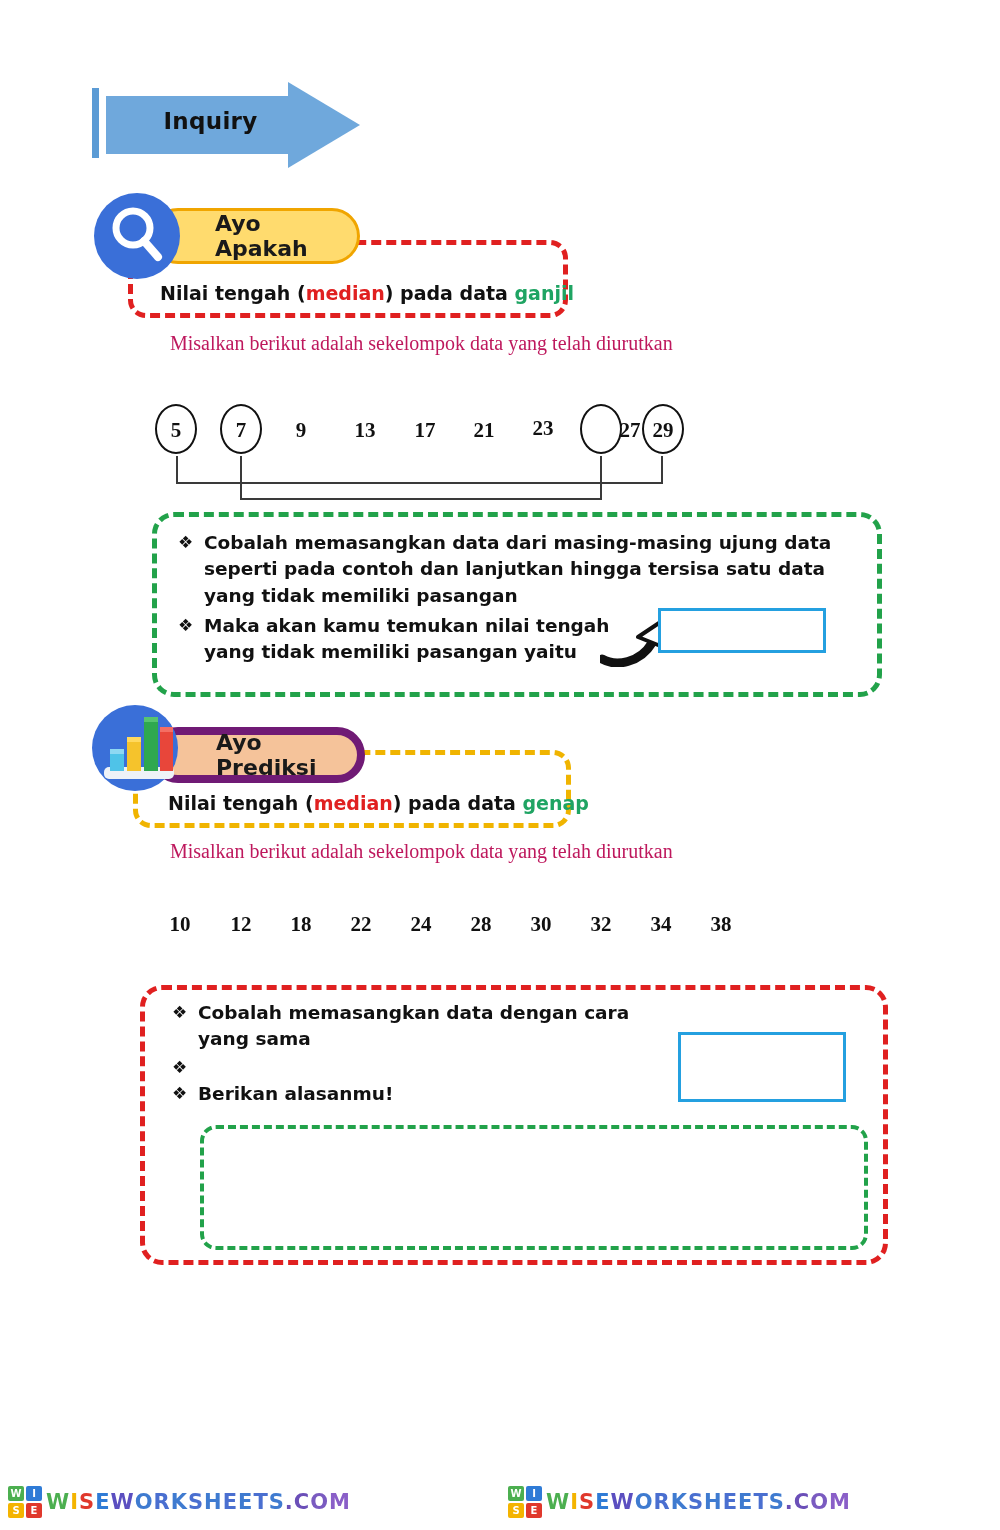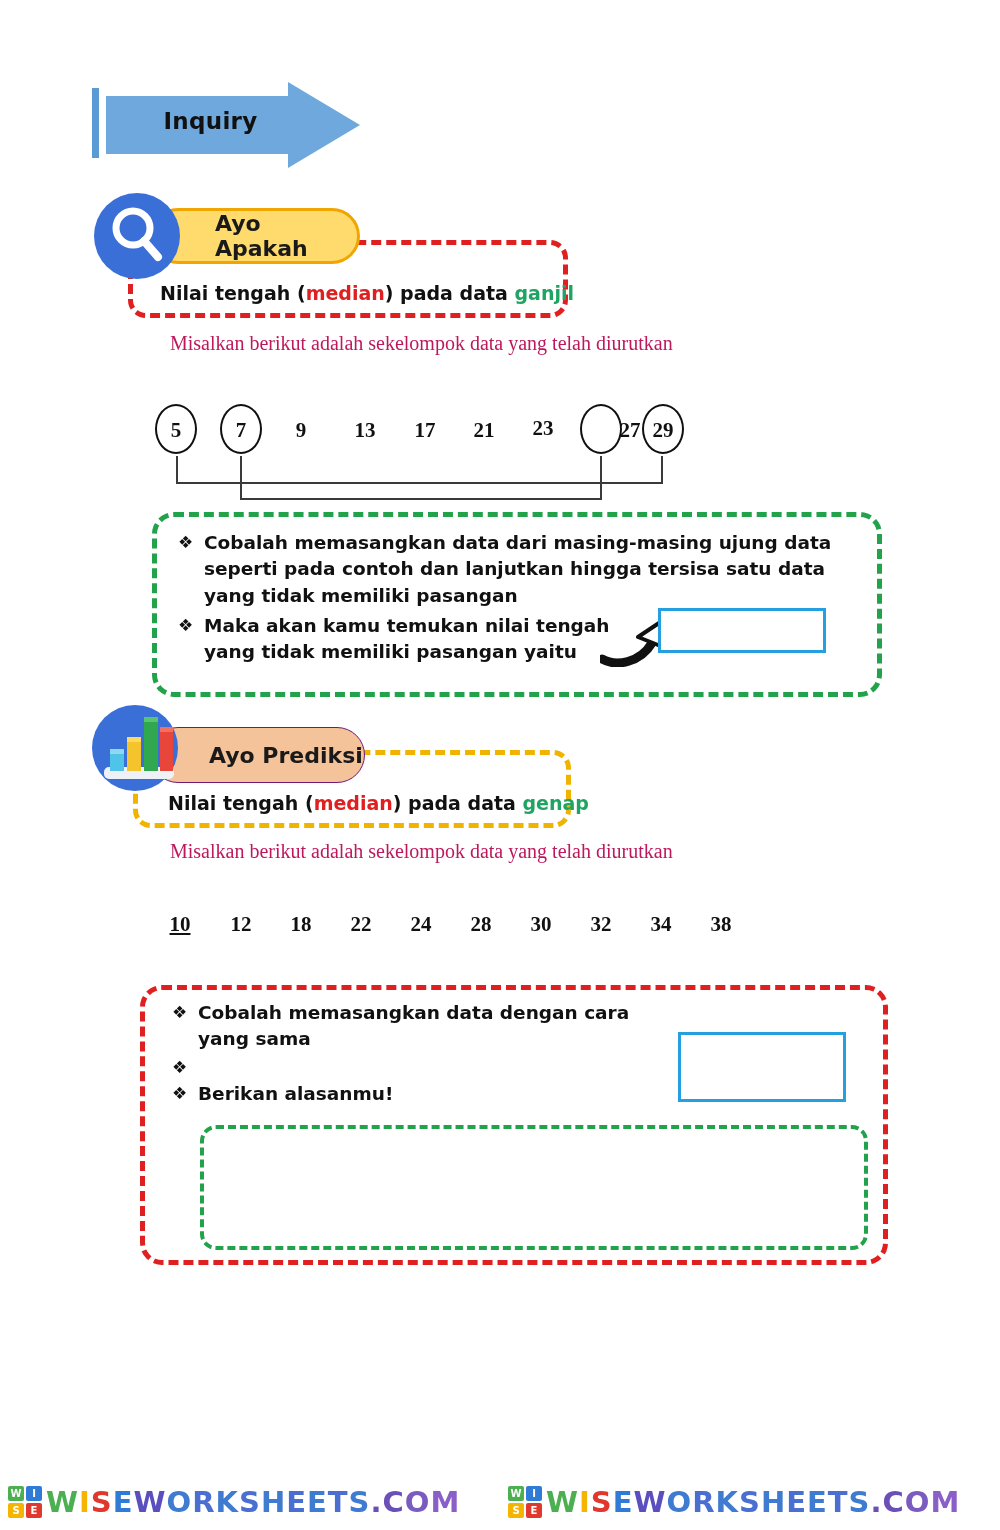--- a/index.html
+++ b/index.html
@@ -58,21 +58,21 @@
   .pill span{
     font-size:22px;font-weight:bold;color:#1a1a1a;
     font-family:"DejaVu Sans", sans-serif;
   }
   .pill-amati{
     left:150px;top:208px;width:210px;background:#ffdb6e;
     border:3px solid #f0a500;padding-left:62px;
   }
   .pill-prediksi{
     left:150px;top:727px;width:215px;background:#f5c39a;
-    border:1px solid #701a75;padding-left:58px;
+    border:8px solid #701a75;padding-left:58px;
   }
 
   
   .cap-box{position:absolute;box-sizing:border-box;border-radius:18px;}
   .cap-amati{left:128px;top:240px;width:440px;height:78px;border:5px dashed #e02020;}
   .cap-prediksi{left:133px;top:750px;width:438px;height:78px;border:5px dashed #f0b400;}
   .cap-text{
     position:absolute;font-size:19px;font-weight:bold;color:#111;
     font-family:"DejaVu Sans", sans-serif;white-space:nowrap;
   }
@@ -143,21 +143,21 @@
   .wm-logo{
     display:grid;grid-template-columns:16px 16px;grid-template-rows:15px 15px;
     gap:2px;margin:0 4px 0 8px;
   }
   .wm-logo div{
     display:flex;align-items:center;justify-content:center;
     font-size:10px;font-weight:bold;color:#fff;border-radius:2px;
     font-family:"DejaVu Sans", sans-serif;
   }
   .wm-text{
-    font-size:29px;font-weight:bold;letter-spacing:1px;
+    font-size:21px;font-weight:bold;letter-spacing:1px;
     font-family:"DejaVu Sans", sans-serif;
   }
 </style>
 </head>
 <body>
 
 <div class="page">
 
   <div class="inquiry-row">
     <div class="inq-bar"></div>
@@ -244,21 +244,21 @@
     <span>Ayo Prediksi</span>
   </div>
 
   <div class="cap-box cap-prediksi"></div>
   <div class="cap-text t2">
     <span>Nilai tengah (</span><span class="c-red">median</span><span>) pada data </span><span class="c-green">genap</span>
   </div>
   <div class="misal m2">Misalkan berikut adalah sekelompok data yang telah diurutkan</div>
 
   <div class="data-strip" style="left:160px;top:912px;width:600px;height:34px;">
-    <div class="dnum" style="left:0px;top:0px;text-decoration:underline;">10</div>
+    <div class="dnum" style="left:0px;top:0px;">10</div>
     <div class="dnum" style="left:61px;top:0px;">12</div>
     <div class="dnum" style="left:121px;top:0px;">18</div>
     <div class="dnum" style="left:181px;top:0px;">22</div>
     <div class="dnum" style="left:241px;top:0px;">24</div>
     <div class="dnum" style="left:301px;top:0px;">28</div>
     <div class="dnum" style="left:361px;top:0px;">30</div>
     <div class="dnum" style="left:421px;top:0px;">32</div>
     <div class="dnum" style="left:481px;top:0px;">34</div>
     <div class="dnum" style="left:541px;top:0px;">38</div>
   </div>

